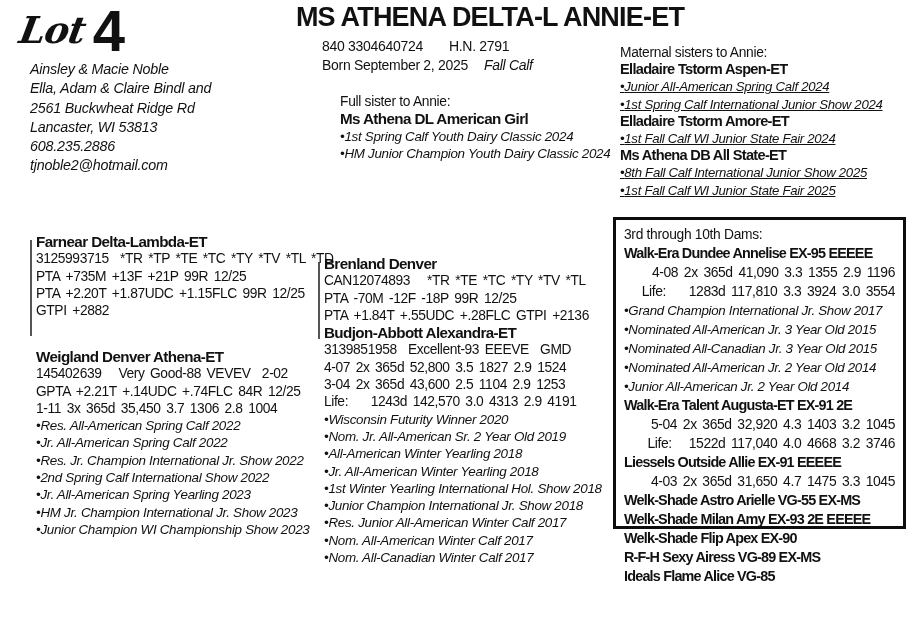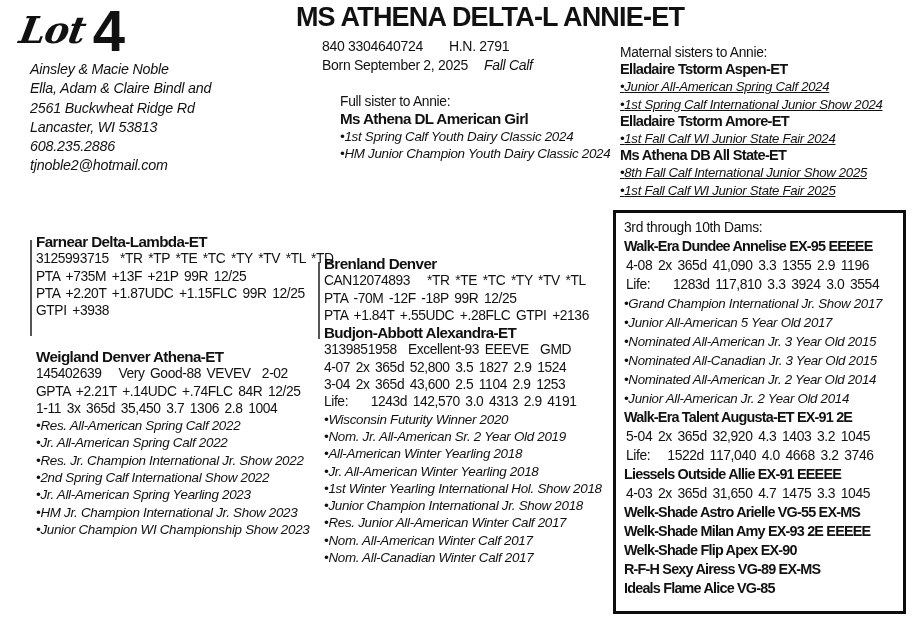--- a/index.html
+++ b/index.html
@@ -34,21 +34,21 @@
   .sisters{line-height:17.2px;}
   .sisters .name{font-size:14.6px;letter-spacing:-0.7px;}
   .sisters .bullet{font-size:13.2px;text-decoration:underline;}
   .vrule{width:2px;background:#555;}
   
   .dams-box{
     border:3px solid #0d0d0d;box-sizing:border-box;
     padding:5px 8px 4px 8px;line-height:19px;
   }
   .dams-box .name{font-size:14.4px;letter-spacing:-0.8px;}
-  .dams-box .stat{font-size:13.9px;padding-left:2px;}
+  .dams-box .stat{font-size:13.9px;padding-left:2px;text-align:right;}
   .dams-box .bullet{font-size:13.3px;}
 </style>
 </head>
 <body>
 
 <div class="page">
 
   <div class="abs" style="left:20px;top:8px;">
     <span class="lot-script">Lot</span><span class="lot-number">4</span>
   </div>
@@ -93,21 +93,21 @@
   </div>
 
   <div class="abs vrule" style="left:30px;top:240px;height:96px;"></div>
   <div class="abs vrule" style="left:318px;top:262px;height:77px;"></div>
 
   <div class="abs col" style="left:36px;top:233px;">
     <div class="name">Farnear Delta-Lambda-ET</div>
     <div class="stat">3125993715&nbsp; *TR *TP *TE *TC *TY *TV *TL *TD</div>
     <div class="stat">PTA +735M +13F +21P 99R 12/25</div>
     <div class="stat">PTA +2.20T +1.87UDC +1.15FLC 99R 12/25</div>
-    <div class="stat">GTPI +3938</div>
+    <div class="stat">GTPI +2882</div>
   </div>
 
   <div class="abs col" style="left:36px;top:348px;">
     <div class="name">Weigland Denver Athena-ET</div>
     <div class="stat">145402639&nbsp;&nbsp; Very Good-88 VEVEV&nbsp; 2-02</div>
     <div class="stat">GPTA +2.21T +.14UDC +.74FLC 84R 12/25</div>
     <div class="stat">1-11 3x 365d 35,450 3.7 1306 2.8 1004</div>
     <div class="bullet">Res. All-American Spring Calf 2022</div>
     <div class="bullet">Jr. All-American Spring Calf 2022</div>
     <div class="bullet">Res. Jr. Champion International Jr. Show 2022</div>
@@ -131,27 +131,26 @@
     <div class="bullet">Nom. Jr. All-American Sr. 2 Year Old 2019</div>
     <div class="bullet">All-American Winter Yearling 2018</div>
     <div class="bullet">Jr. All-American Winter Yearling 2018</div>
     <div class="bullet">1st Winter Yearling International Hol. Show 2018</div>
     <div class="bullet">Junior Champion International Jr. Show 2018</div>
     <div class="bullet">Res. Junior All-American Winter Calf 2017</div>
     <div class="bullet">Nom. All-American Winter Calf 2017</div>
     <div class="bullet">Nom. All-Canadian Winter Calf 2017</div>
   </div>
 
-  <div class="abs dams-box" style="left:613px;top:210px;width:293px;height:404px;">
+  <div class="abs dams-box" style="left:613px;top:217px;width:293px;height:312px;">
     <div class="heading-italic">3rd through 10th Dams:</div>
     <div class="name">Walk-Era Dundee Annelise EX-95 EEEEE</div>
     <div class="stat">4-08 2x 365d 41,090 3.3 1355 2.9 1196</div>
     <div class="stat">Life:&nbsp;&nbsp;&nbsp; 1283d 117,810 3.3 3924 3.0 3554</div>
     <div class="bullet">Grand Champion International Jr. Show 2017</div>
-    <div class="bullet">Junior All-American 5 Year Old 2017</div>
     <div class="bullet">Nominated All-American Jr. 3 Year Old 2015</div>
     <div class="bullet">Nominated All-Canadian Jr. 3 Year Old 2015</div>
     <div class="bullet">Nominated All-American Jr. 2 Year Old 2014</div>
     <div class="bullet">Junior All-American Jr. 2 Year Old 2014</div>
     <div class="name">Walk-Era Talent Augusta-ET EX-91 2E</div>
     <div class="stat">5-04 2x 365d 32,920 4.3 1403 3.2 1045</div>
     <div class="stat">Life:&nbsp;&nbsp; 1522d 117,040 4.0 4668 3.2 3746</div>
     <div class="name">Liessels Outside Allie EX-91 EEEEE</div>
     <div class="stat">4-03 2x 365d 31,650 4.7 1475 3.3 1045</div>
     <div class="name">Welk-Shade Astro Arielle VG-55 EX-MS</div>

